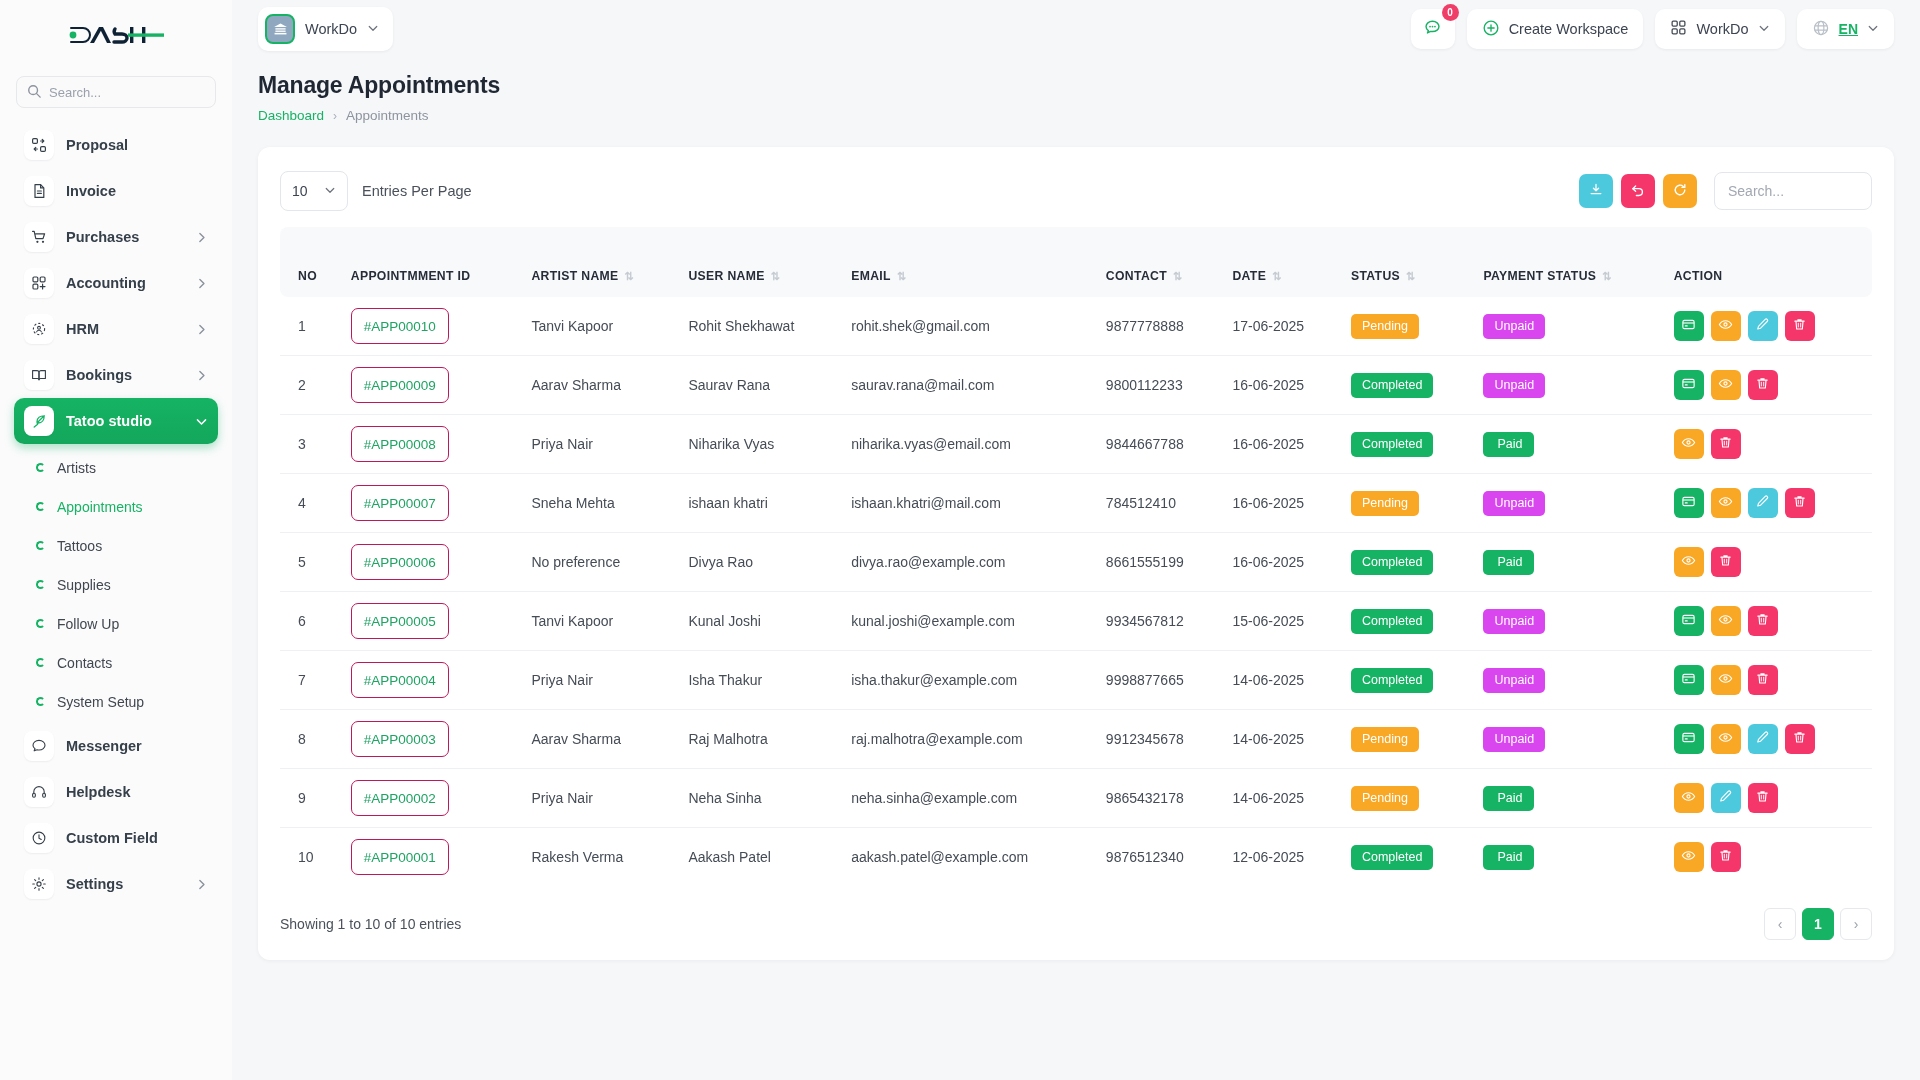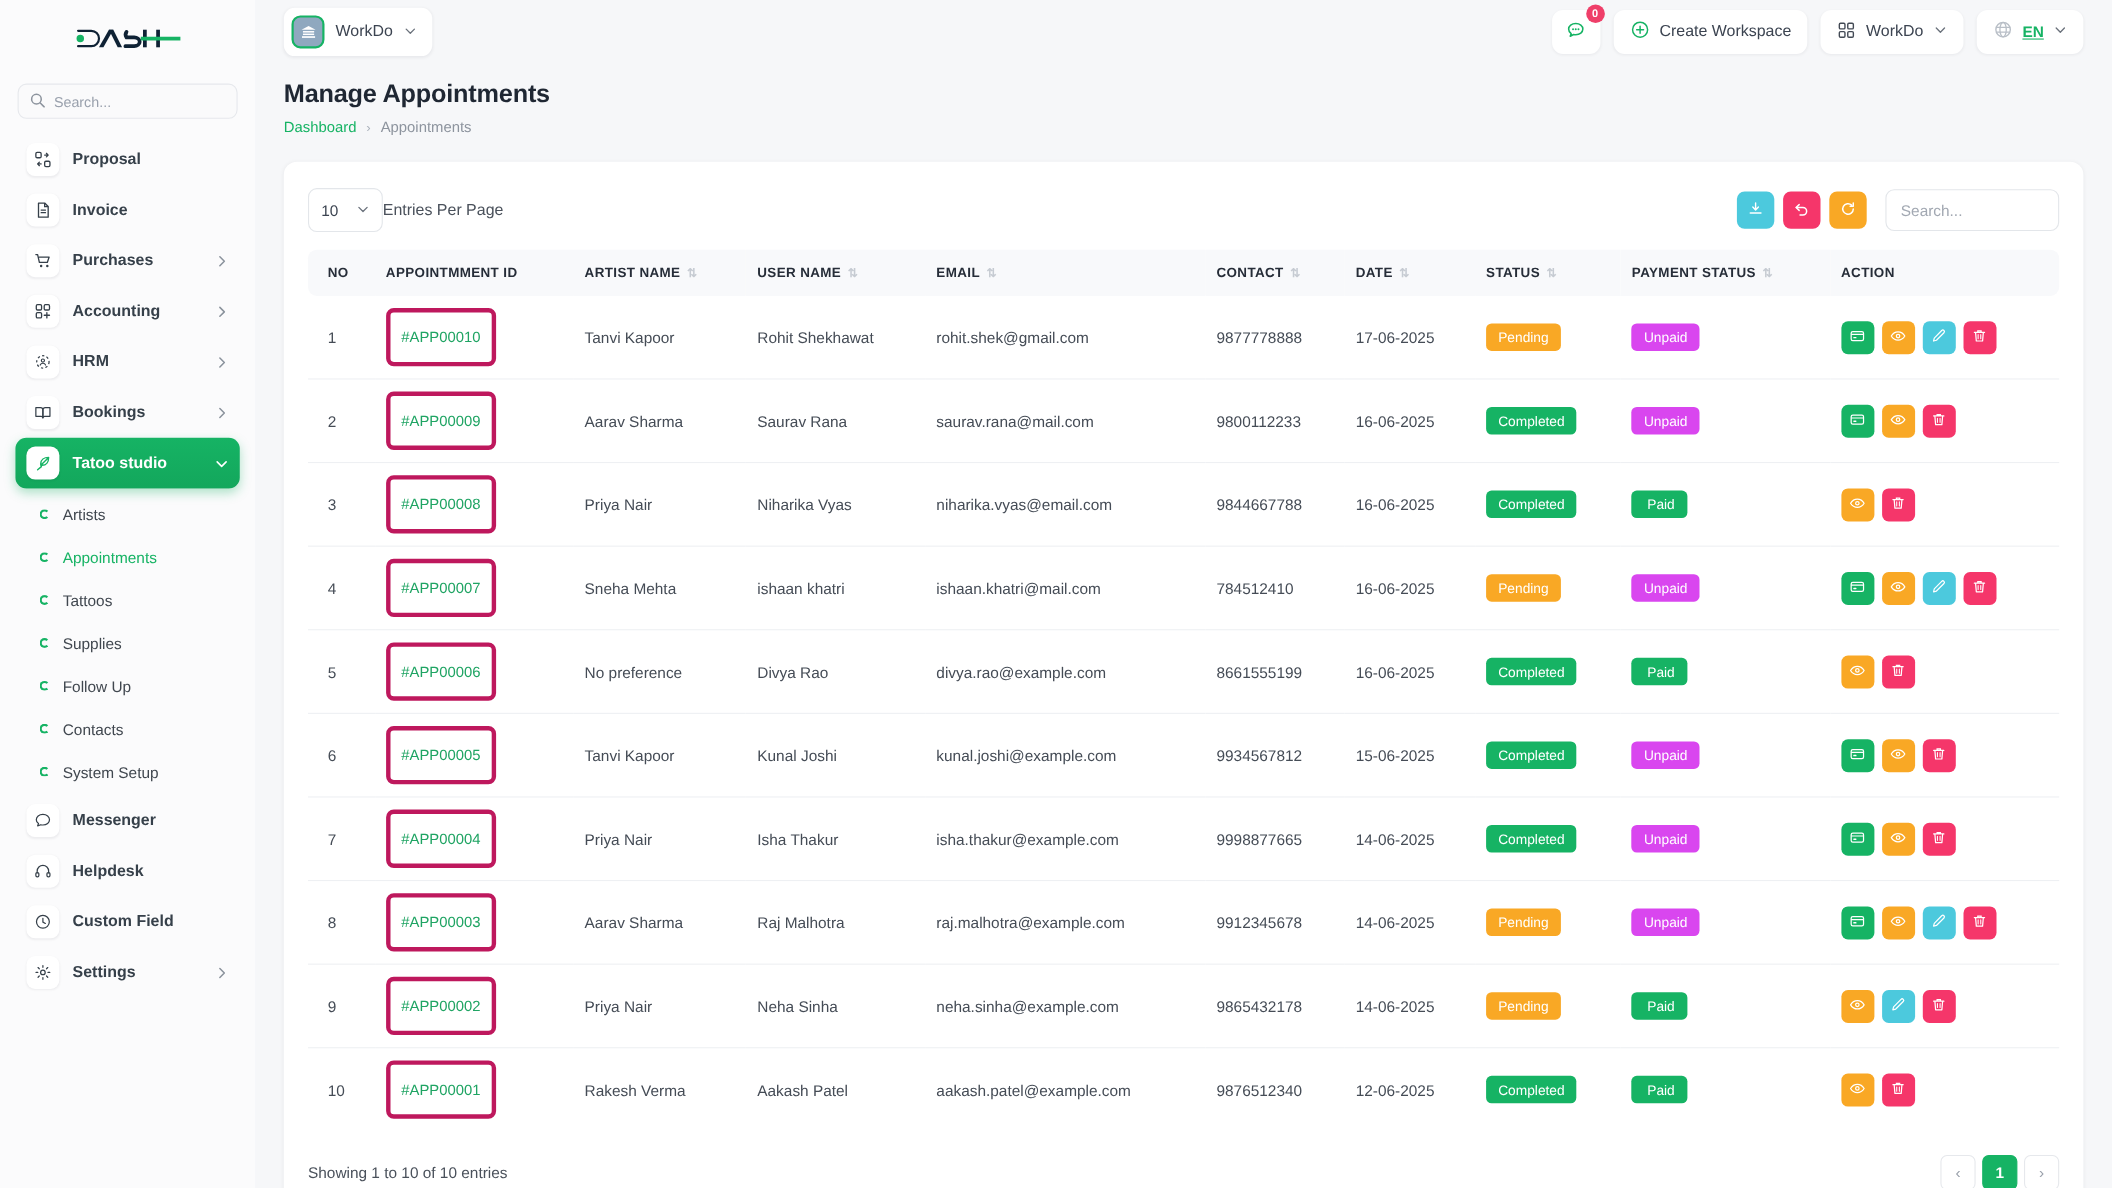--- a/index.html
+++ b/index.html
@@ -110,53 +110,53 @@
     margin: 24px 26px 0 26px; background: #ffffff; border-radius: 12px;
     box-shadow: 0 1px 4px rgba(16,24,40,.05);
     padding: 22px 22px 20px 22px;
   }
   .card-top { display: flex; align-items: center; height: 44px; }
   .epp-select {
     height: 40px; min-width: 68px; border: 1px solid #e3e6ea; border-radius: 8px;
     display: flex; align-items: center; justify-content: space-between;
     gap: 12px; padding: 0 11px; font-size: 14px; color: #3c4451;
   }
-  .epp-label { font-size: 14.5px; color: #4a515b; }
+  .epp-label { margin-left: 14px; font-size: 14.5px; color: #4a515b; }
   .top-right { margin-left: auto; display: flex; align-items: center; gap: 8px; }
   .sq-btn {
     width: 34px; height: 34px; border-radius: 7px;
     display: flex; align-items: center; justify-content: center;
   }
   .tbl-search {
     margin-left: 9px; width: 158px; height: 38px;
     border: 1px solid #e3e6ea; border-radius: 8px;
     display: flex; align-items: center; padding: 0 13px;
     color: #a2a8b2; font-size: 14px;
   }
 
   table { width: 100%; border-collapse: collapse; margin-top: 14px; }
   thead th {
     background: #f8f9fb; text-align: left;
     font-size: 12.2px; font-weight: 700; color: #262d38;
     letter-spacing: .35px; padding: 14px 10px; white-space: nowrap;
   }
   thead th:first-child { border-radius: 8px 0 0 8px; padding-left: 18px; }
   thead th:last-child { border-radius: 0 8px 8px 0; }
-  .th-in { display: flex; align-items: center; gap: 6px; }
+  .th-in { display: flex; align-items: center; gap: 6px; margin-top: 28px; }
   .sort { color: #c6cbd2; font-size: 11px; letter-spacing: -1px; }
   tbody td {
     padding: 11px 10px; font-size: 14px; color: #454c56;
     border-bottom: 1px solid #eef0f3; white-space: nowrap;
   }
   tbody td:first-child { padding-left: 18px; }
   tbody tr:last-child td { border-bottom: none; }
   .appid {
     display: inline-flex; align-items: center; justify-content: center;
-    border: 4px solid #be185d; color: #1fa463; border-radius: 7px;
-    height: 53px; min-width: 98px; font-size: 13.5px; padding: 0 10px;
+    border: 1px solid #be185d; color: #1fa463; border-radius: 7px;
+    height: 36px; min-width: 98px; font-size: 13.5px; padding: 0 10px;
   }
   .pill {
     display: inline-flex; align-items: center; justify-content: center;
     border-radius: 5px; color: #fff; font-size: 12.5px;
     height: 25px; padding: 0 11px;
   }
   .pill.pending   { background: #f9a825; }
   .pill.completed { background: #16b364; }
   .pill.unpaid    { background: #d946ef; }
   .pill.paid      { background: #16b364; padding-left: 14px; }

